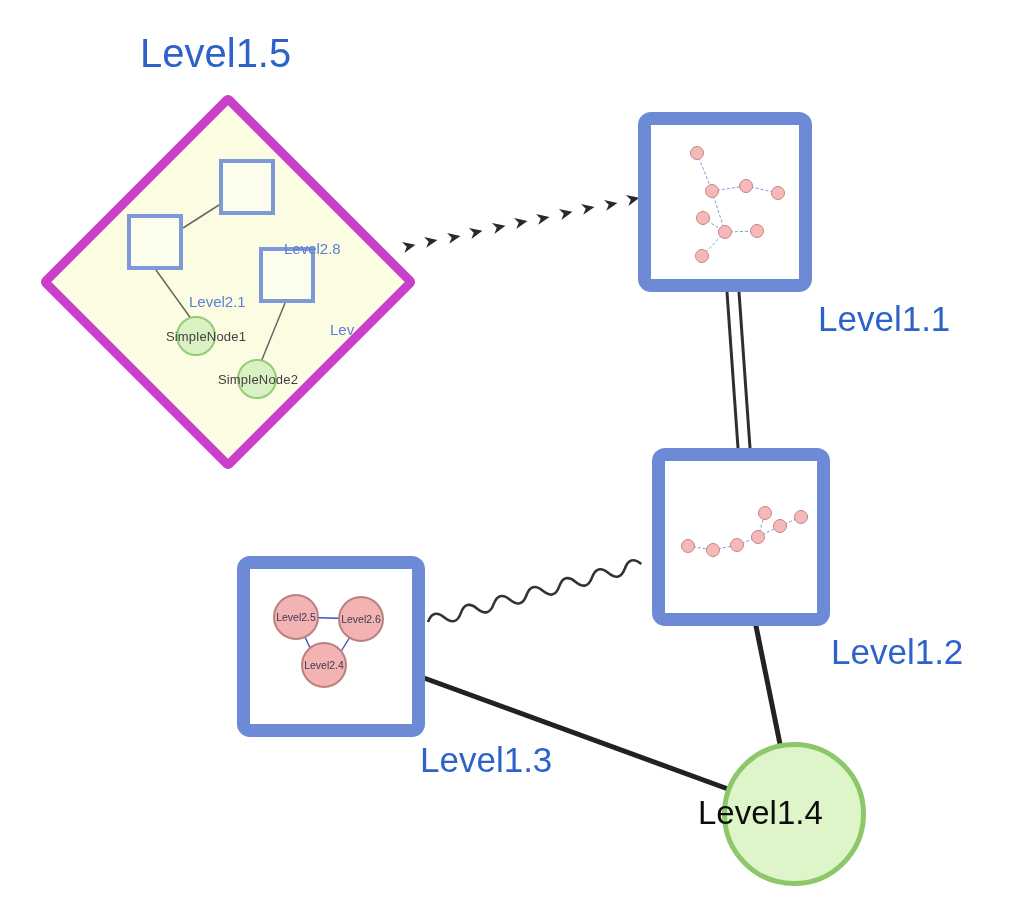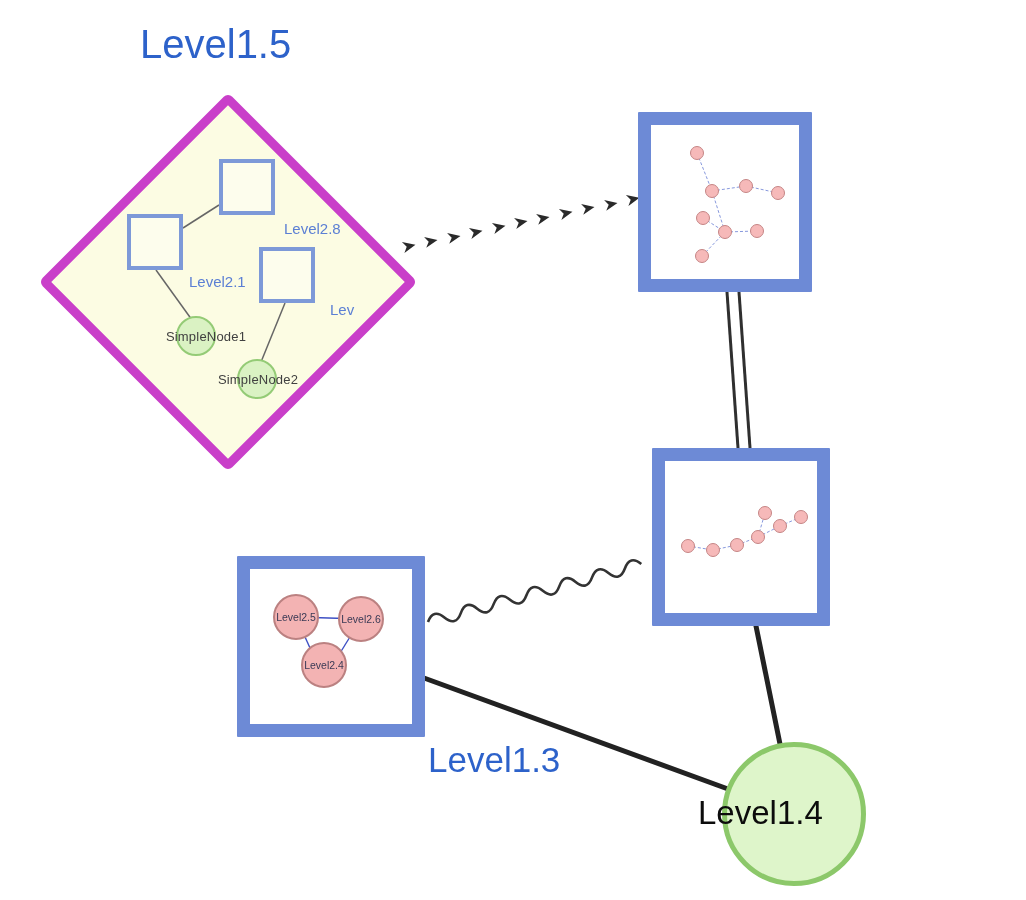--- a/index.html
+++ b/index.html
@@ -20,27 +20,27 @@
   }
   .green-node {
     position:absolute; width:36px; height:36px; border-radius:50%;
     background:#daf2c3; border:2px solid #94cb76; z-index:3;
   }
   .inner-node-label {
     position:absolute; width:120px; text-align:center; font-size:13px;
     color:#404040; z-index:4; letter-spacing:0.2px;
   }
   .inner-group-label {
-    position:absolute; font-size:15px; color:#5b7fd4; z-index:4;
+    position:absolute; font-size:15px; color:#5b7fd4; z-index:4;margin-top:20px;
   }
 
   
   .group-square {
     position:absolute; background:#ffffff; border:13px solid #6d8ad6;
-    border-radius:1px; z-index:3;
+    border-radius:13px; z-index:3;
   }
   .group-square svg { display:block; }
 
   
   .big-label { position:absolute; color:#2d62ca; z-index:4; }
   .black-label { position:absolute; color:#0c0c0c; z-index:4; }
 
   
   .big-circle {
     position:absolute; left:722px; top:742px; width:134px; height:134px;
@@ -89,21 +89,21 @@
 
     <line x1="424" y1="678" x2="728" y2="789" stroke="#222222" stroke-width="5" stroke-linecap="round"></line>
 
     <line x1="756" y1="626" x2="780" y2="744" stroke="#222222" stroke-width="5" stroke-linecap="round"></line>
 
     <line x1="183" y1="228" x2="219" y2="205" stroke="#666666" stroke-width="1.5"></line>
     <line x1="156" y1="270" x2="192" y2="320" stroke="#666666" stroke-width="1.5"></line>
     <line x1="285" y1="303" x2="261" y2="362" stroke="#666666" stroke-width="1.5"></line>
   </svg>
 
-  <div class="big-label" style="left:140px; top:22px; font-size:40px;">Level1.5</div>
+  <div class="big-label" style="left:140px; top:31px; font-size:40px;">Level1.5</div>
 
   <div class="inner-square" style="left:219px; top:159px;"></div>
   <div class="inner-group-label" style="left:284px; top:220px;">Level2.8</div>
 
   <div class="inner-square" style="left:127px; top:214px;"></div>
   <div class="inner-group-label" style="left:189px; top:273px;">Level2.1</div>
 
   <div class="inner-square" style="left:259px; top:247px;"></div>
   <div class="inner-group-label" style="left:330px; top:301px;">Lev</div>
 
@@ -125,53 +125,55 @@
       <circle class="mini-node" cx="46" cy="28" r="6.5"></circle>
       <circle class="mini-node" cx="61" cy="66" r="6.5"></circle>
       <circle class="mini-node" cx="95" cy="61" r="6.5"></circle>
       <circle class="mini-node" cx="127" cy="68" r="6.5"></circle>
       <circle class="mini-node" cx="52" cy="93" r="6.5"></circle>
       <circle class="mini-node" cx="74" cy="107" r="6.5"></circle>
       <circle class="mini-node" cx="106" cy="106" r="6.5"></circle>
       <circle class="mini-node" cx="51" cy="131" r="6.5"></circle>
     </svg>
   </div>
+  <div class="big-label" style="left:818px; top:299px; font-size:35px;">Level1.1</div>
 
   <div class="group-square" style="left:652px; top:448px; width:152px; height:152px;">
     <svg width="152" height="152" viewBox="0 0 152 152">
       <line class="mini-edge" x1="23" y1="85" x2="48" y2="89"></line>
       <line class="mini-edge" x1="48" y1="89" x2="72" y2="84"></line>
       <line class="mini-edge" x1="72" y1="84" x2="93" y2="76"></line>
       <line class="mini-edge" x1="93" y1="76" x2="115" y2="65"></line>
       <line class="mini-edge" x1="115" y1="65" x2="136" y2="56"></line>
       <line class="mini-edge" x1="93" y1="76" x2="100" y2="52"></line>
       <circle class="mini-node" cx="23" cy="85" r="6.5"></circle>
       <circle class="mini-node" cx="48" cy="89" r="6.5"></circle>
       <circle class="mini-node" cx="72" cy="84" r="6.5"></circle>
       <circle class="mini-node" cx="93" cy="76" r="6.5"></circle>
       <circle class="mini-node" cx="115" cy="65" r="6.5"></circle>
       <circle class="mini-node" cx="136" cy="56" r="6.5"></circle>
       <circle class="mini-node" cx="100" cy="52" r="6.5"></circle>
     </svg>
   </div>
+  <div class="big-label" style="left:831px; top:632px; font-size:35px;">Level1.2</div>
 
   <div class="group-square" style="left:237px; top:556px; width:162px; height:155px;">
     <svg width="162" height="155" viewBox="0 0 162 155" style="position:absolute; left:0; top:0;">
       <line class="tri-edge" x1="46" y1="48" x2="111" y2="50"></line>
       <line class="tri-edge" x1="46" y1="48" x2="74" y2="110"></line>
       <line class="tri-edge" x1="111" y1="50" x2="74" y2="110"></line>
     </svg>
     <div class="sub-circle" style="left:23px; top:25px;">
       <span>Level2.5</span>
     </div>
     <div class="sub-circle" style="left:88px; top:27px;justify-content:center;">
       <span>Level2.6</span>
     </div>
     <div class="sub-circle" style="left:51px; top:73px;">
       <span>Level2.4</span>
     </div>
   </div>
-  <div class="big-label" style="left:420px; top:740px; font-size:35px;margin-left:8px;">Level1.3</div>
+  <div class="big-label" style="left:420px; top:740px; font-size:35px;">Level1.3</div>
 
   <div class="big-circle"></div>
   <div class="black-label" style="left:698px; top:794px; width:176px; font-size:33px;">Level1.4</div>
 
 </div>
 
 </body></html>

